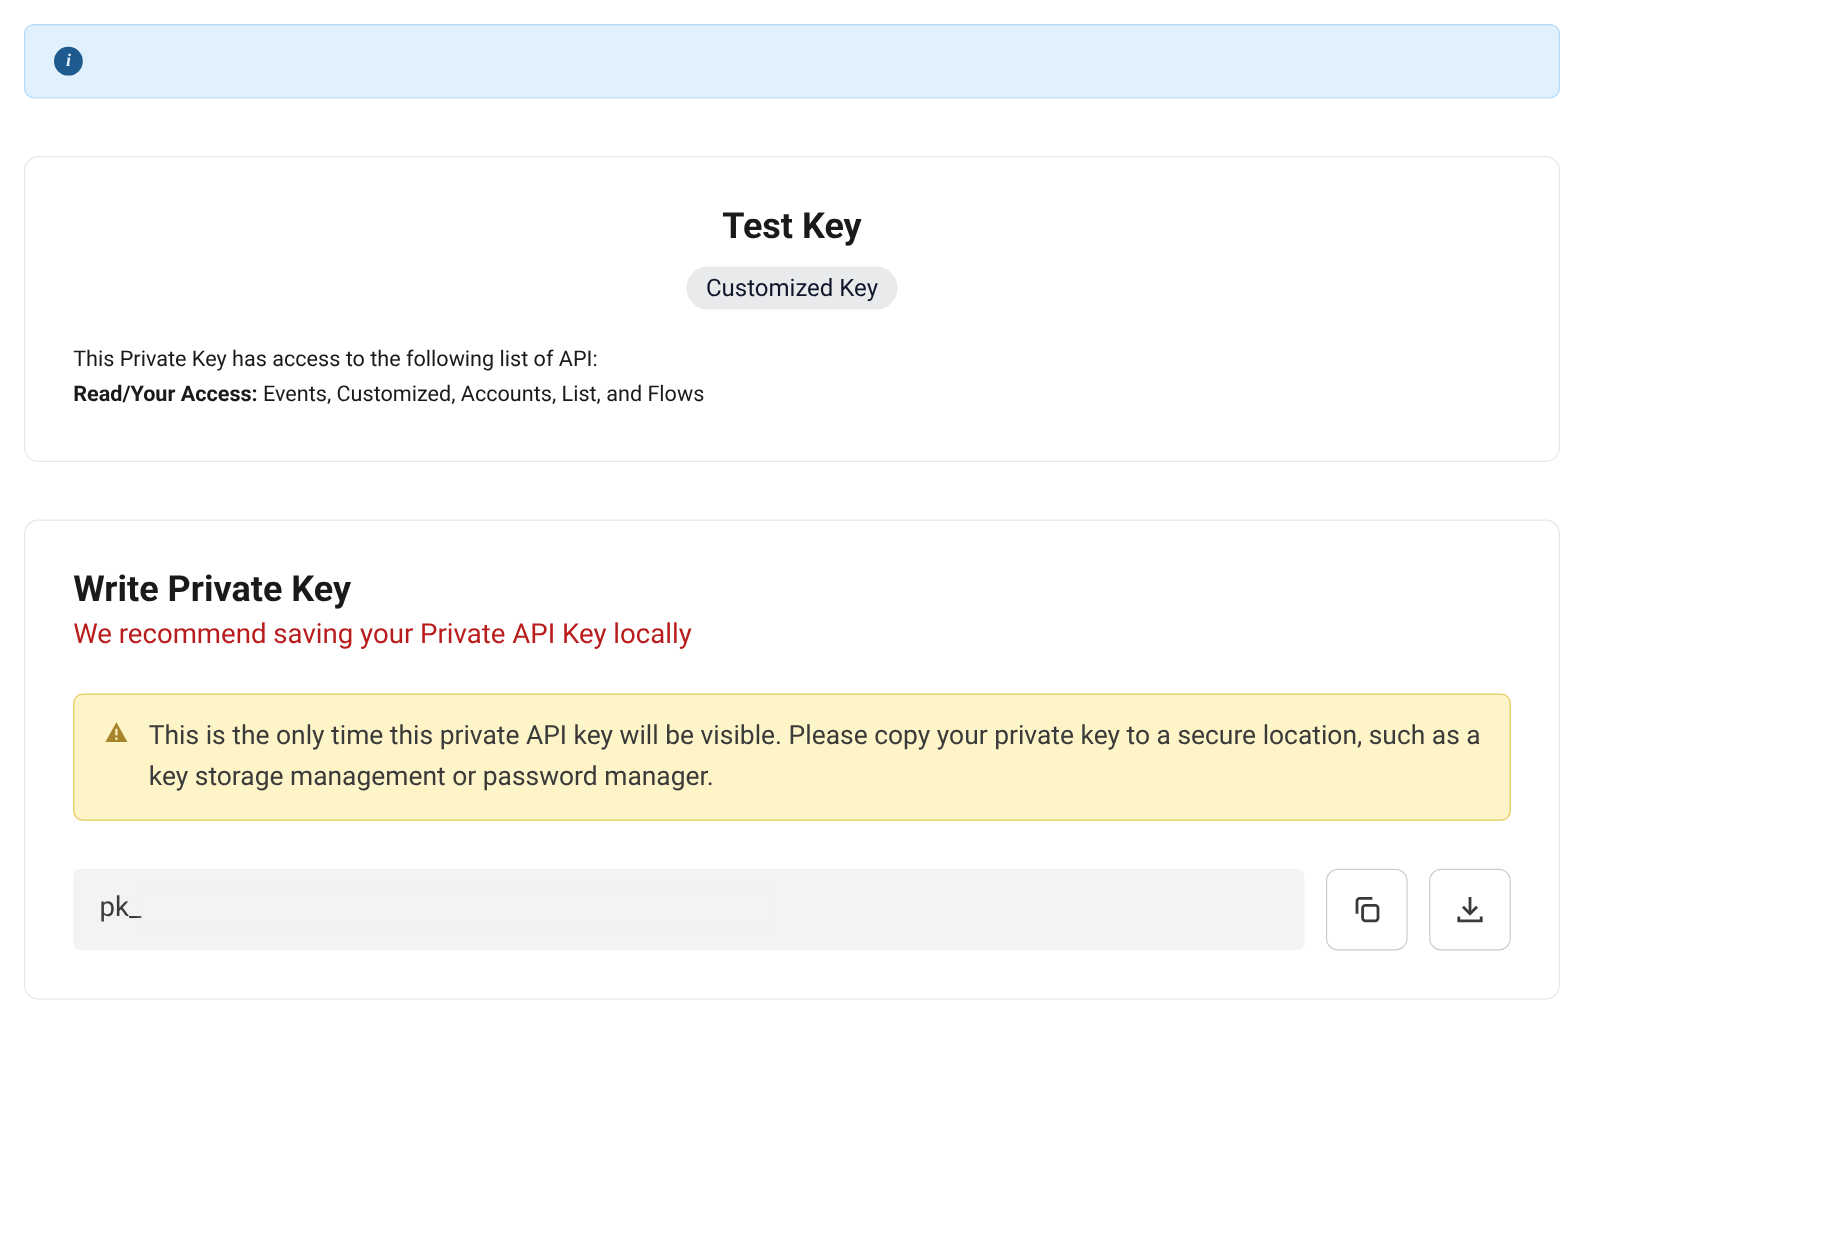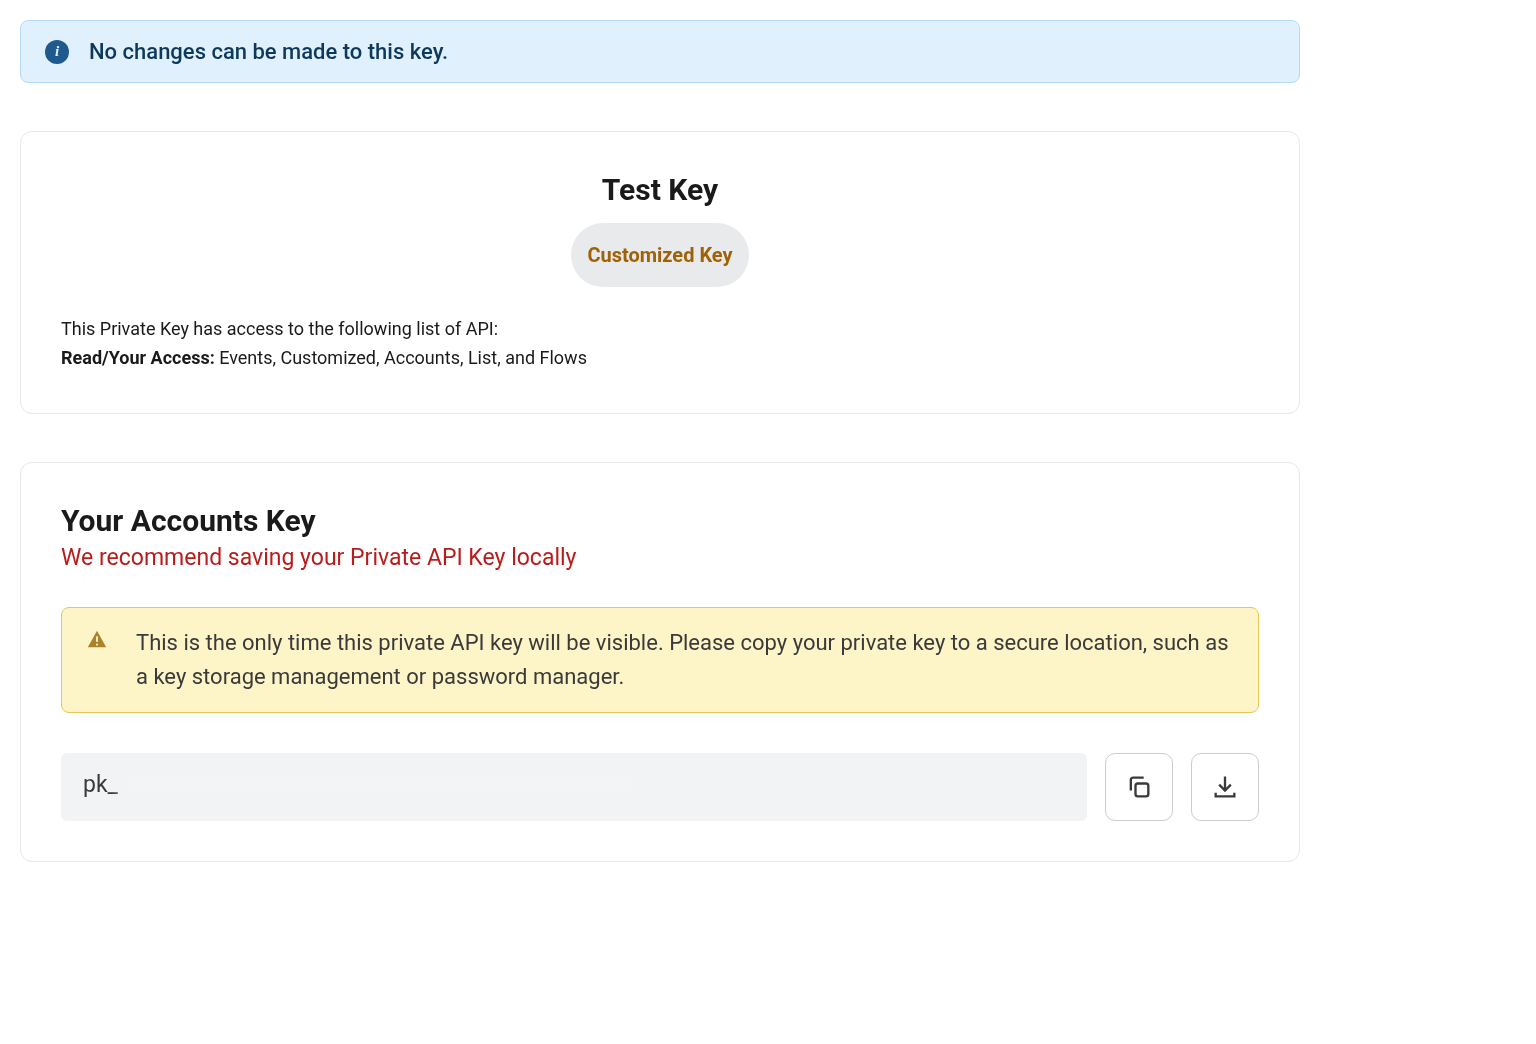--- a/index.html
+++ b/index.html
@@ -60,24 +60,24 @@
       margin-bottom: 28px;
       flex-direction: column;
     }
     .key-title {
       font-size: 30px;
       font-weight: 700;
       color: #1a1a1a;
     }
     .badge {
       background: #e9eaec;
-      color: #a16207;
+      color: #0f172a;
       font-size: 20px;
-      font-weight: 700;
-      padding: 20px 16px;
+      font-weight: 400;
+      padding: 6px 16px;
       border-radius: 999px;
     }
     .description {
       font-size: 18px;
       line-height: 1.6;
       color: #1a1a1a;
     }
     .description strong {
       font-weight: 700;
     }
@@ -92,21 +92,21 @@
       color: #b91c1c;
       margin-bottom: 36px;
     }
     .warning-banner {
       background: #fdf4c8;
       border: 1px solid #e6c756;
       border-radius: 8px;
       padding: 18px 24px;
       display: flex;
       align-items: flex-start;
-      gap: 28px;
+      gap: 16px;
       margin-bottom: 40px;
     }
     .warning-icon {
       width: 22px;
       height: 22px;
       flex-shrink: 0;
       margin-top: 3px;
     }
     .warning-text {
       color: #3a3a3a;
@@ -157,36 +157,35 @@
       fill: none;
     }
   </style>
 </head>
 <body>
 
 <div class="container">
 
   <div class="info-banner">
     <div class="info-icon">i</div>
-    <div class="info-text">No changes can be made to this key.</div>
   </div>
 
   <div class="card">
     <div class="card-header-row">
       <div class="key-title">Test Key</div>
       <div class="badge">Customized Key</div>
     </div>
     <div class="description">
       <span>This Private Key has access to the following list of API:</span><br>
       <strong>Read/Your Access:</strong><span> Events, Customized, Accounts, List, and Flows</span>
     </div>
   </div>
 
   <div class="card">
-    <div class="section-title">Your Accounts Key</div>
+    <div class="section-title">Write Private Key</div>
     <div class="section-subtitle">We recommend saving your Private API Key locally</div>
 
     <div class="warning-banner">
       <svg class="warning-icon" viewBox="0 0 24 24">
         <path d="M12 2 L22 20 L2 20 Z" fill="#a9832b" stroke="none"></path>
         <rect x="11" y="8" width="2" height="6" fill="#fdf4c8"></rect>
         <rect x="11" y="16" width="2" height="2" fill="#fdf4c8"></rect>
       </svg>
       <div class="warning-text">This is the only time this private API key will be visible. Please copy your private key to a secure location, such as a key storage management or password manager.</div>
     </div>

